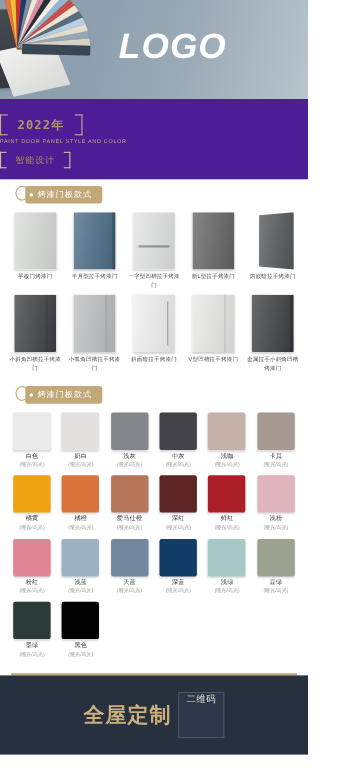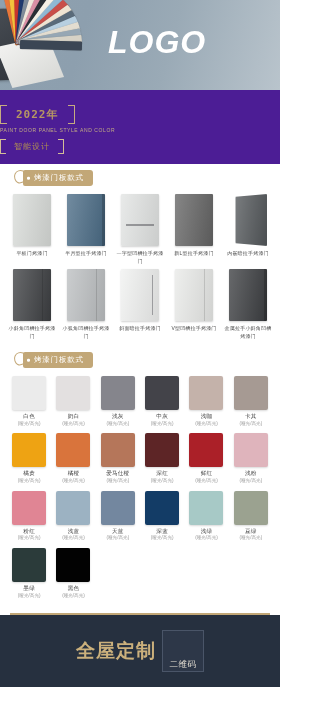--- a/index.html
+++ b/index.html
@@ -265,21 +265,21 @@
     font-weight: bold;
     color: #cbb07c;
     letter-spacing: 1px;
   }
   .qr-box {
     width: 42px;
     height: 42px;
     background: #2d3748;
     border: 1px solid #4a5568;
     display: flex;
-    align-items: flex-end;
+    align-items: flex-start;
     justify-content: center;
     font-size: 8.5px;
     color: #e8e2d6;
     letter-spacing: .5px;
     font-family: Liberation Serif, serif;
   }
 </style>
 </head>
 <body>
 

